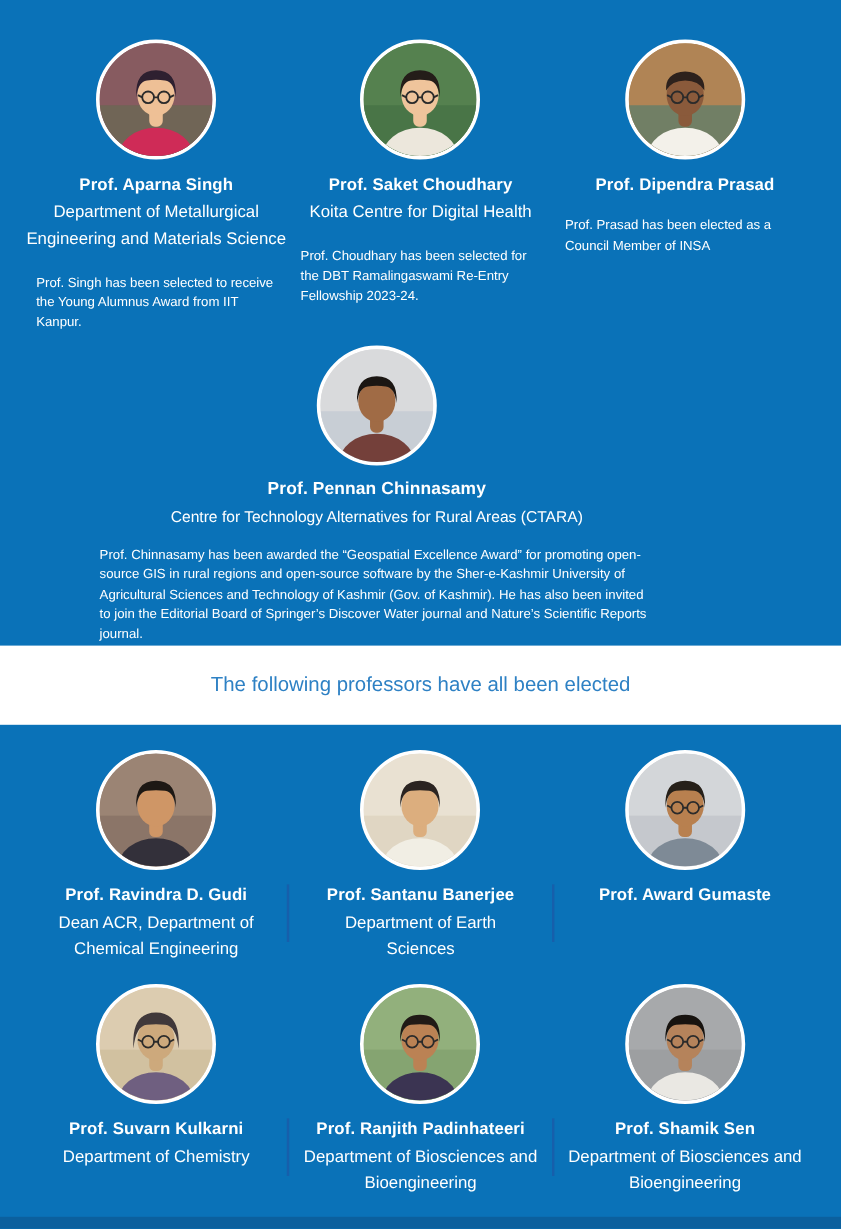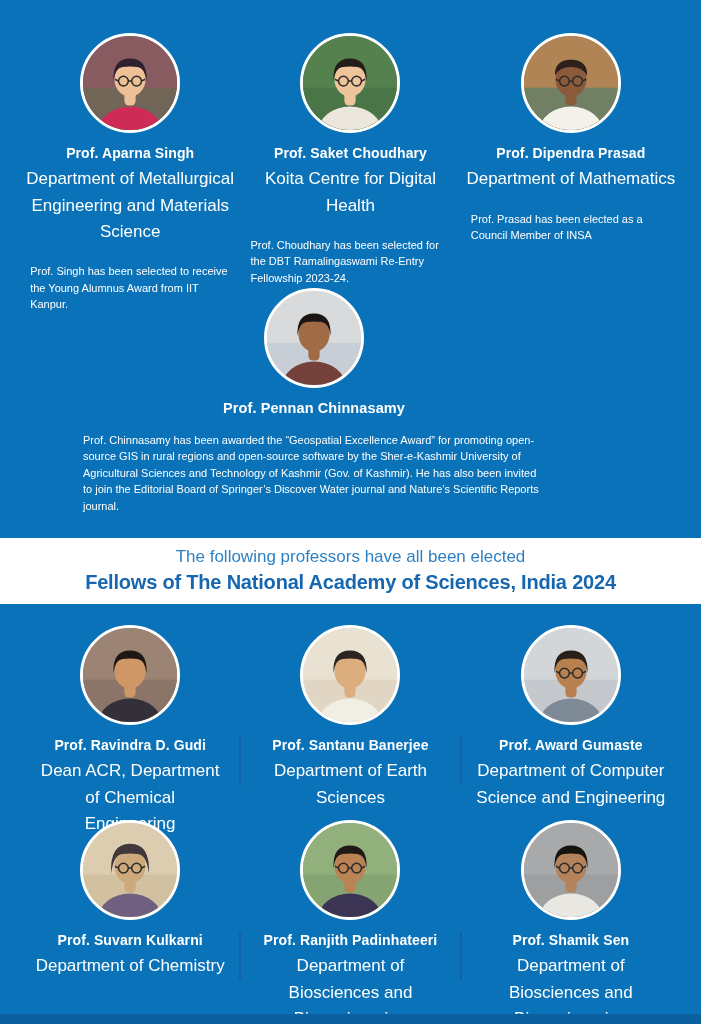--- a/index.html
+++ b/index.html
@@ -18,21 +18,21 @@
   .card { display:flex; flex-direction:column; align-items:center; text-align:center; }
 
   .avatar{
     width:100px; height:100px; border-radius:50%;
     border:3px solid #fff; overflow:hidden; flex:0 0 auto;
     background:var(--bg,#888);
   }
   .avatar svg{ display:block; width:100%; height:100%; }
 
   .pname{ margin-top:11px; font-size:14px; font-weight:700; letter-spacing:.1px; line-height:1.3; }
-  .dept{ margin-top:4px; font-size:17px; font-weight:400; line-height:1.55; max-width:222px; }
+  .dept{ margin-top:4px; font-size:14px; font-weight:400; line-height:1.55; max-width:222px; }
   .cite{ margin-top:18px; font-size:11px; line-height:1.5; text-align:left; width:200px; }
 
   
   .featured{ top:288px; left:0; width:628px; display:flex; flex-direction:column; align-items:center; text-align:center; }
   .featured .pname{ font-size:14.5px; }
   .featured .dept{ max-width:520px; font-size:13px; margin-top:3px; }
   .featured .cite{ width:462px; margin-top:14px; }
 
   
   .banner{
@@ -116,21 +116,20 @@
         <ellipse cx="50" cy="46" rx="16.5" ry="18.5" style="fill:var(--skin)"></ellipse>
         <path d="M33 42 Q32 26 50 25 Q68 26 67 42 Q62 33 50 33 Q38 33 33 42 Z" style="fill:var(--hair)"></path>
         <g class="glasses" stroke="#2b2b2b" stroke-width="1.6" fill="none">
           <circle cx="43" cy="48" r="5.2"></circle>
             <circle cx="57" cy="48" r="5.2"></circle>
           <path d="M48.2 48 L51.8 48 M37.8 48 L34 46 M62.2 48 L66 46"></path>
         </g>
       </svg>
     </div>
     <div class="pname">Prof. Dipendra Prasad</div>
-    <div class="dept">Department of Mathematics</div>
     <div class="cite">Prof. Prasad has been elected as a Council Member of INSA</div>
   </div>
 </div>
 
 <div class="section featured">
   <div class="avatar" style="--bg: #d9dadc; --bg2: #b9c4cf; --skin: #a06b45; --hair: #1b1613; --shirt: #74403a; --glasses: none;">
     <svg viewBox="0 0 100 100">
       <rect width="100" height="100" style="fill:var(--bg)"></rect>
       <rect y="55" width="100" height="45" style="fill:var(--bg2)" opacity=".55"></rect>
       <ellipse cx="50" cy="102" rx="34" ry="27" style="fill:var(--shirt)"></ellipse>
@@ -138,26 +137,26 @@
       <ellipse cx="50" cy="46" rx="16.5" ry="18.5" style="fill:var(--skin)"></ellipse>
       <path d="M32.5 48 Q31 24 50 24 Q69 24 67.5 48 Q66 34 58 33 Q50 32 42 33 Q34 34 32.5 48 Z" style="fill:var(--hair)"></path>
       <g class="glasses" stroke="#2b2b2b" stroke-width="1.6" fill="none">
         <circle cx="43" cy="48" r="5.2"></circle>
           <circle cx="57" cy="48" r="5.2"></circle>
         <path d="M48.2 48 L51.8 48 M37.8 48 L34 46 M62.2 48 L66 46"></path>
       </g>
     </svg>
   </div>
   <div class="pname">Prof. Pennan Chinnasamy</div>
+  <div class="dept">Centre for Technology Alternatives for Rural Areas (CTARA)</div>
   <div class="cite">Prof. Chinnasamy has been awarded the “Geospatial Excellence Award” for promoting open-source GIS in rural regions and open-source software by the Sher-e-Kashmir University of Agricultural Sciences and Technology of Kashmir (Gov. of Kashmir). He has also been invited to join the Editorial Board of Springer’s Discover Water journal and Nature’s Scientific Reports journal.</div>
 </div>
 
 <div class="section banner">
   <div class="banner-line1">The following professors have all been elected</div>
-  <div class="banner-line2">Fellows of The National Academy of Sciences, India 2024</div>
 </div>
 
 <div class="section row fellows-row" style="top:625px">
   <div class="vdiv d1"></div>
   <div class="vdiv d2"></div>
 
   <div class="card">
     <div class="avatar" style="--bg: #9b8474; --bg2: #7d6a5e; --skin: #cf9666; --hair: #1d1814; --shirt: #33303a; --glasses: none;">
       <svg viewBox="0 0 100 100">
         <rect width="100" height="100" style="fill:var(--bg)"></rect>
@@ -207,21 +206,20 @@
         <ellipse cx="50" cy="46" rx="16.5" ry="18.5" style="fill:var(--skin)"></ellipse>
         <path d="M32.5 48 Q31 24 50 24 Q69 24 67.5 48 Q66 34 58 33 Q50 32 42 33 Q34 34 32.5 48 Z" style="fill:var(--hair)"></path>
         <g class="glasses" stroke="#2b2b2b" stroke-width="1.6" fill="none">
           <circle cx="43" cy="48" r="5.2"></circle>
             <circle cx="57" cy="48" r="5.2"></circle>
           <path d="M48.2 48 L51.8 48 M37.8 48 L34 46 M62.2 48 L66 46"></path>
         </g>
       </svg>
     </div>
     <div class="pname">Prof. Award Gumaste</div>
-    <div class="dept" style="max-width:200px">Department of Computer Science and Engineering</div>
   </div>
 </div>
 
 <div class="section row fellows-row" style="top:820px">
   <div class="vdiv d1"></div>
   <div class="vdiv d2"></div>
 
   <div class="card">
     <div class="avatar" style="--bg: #dcccb0; --bg2: #c9b894; --skin: #cda97c; --hair: #40383a; --shirt: #6f5f80; --glasses: block;">
       <svg viewBox="0 0 100 100">

